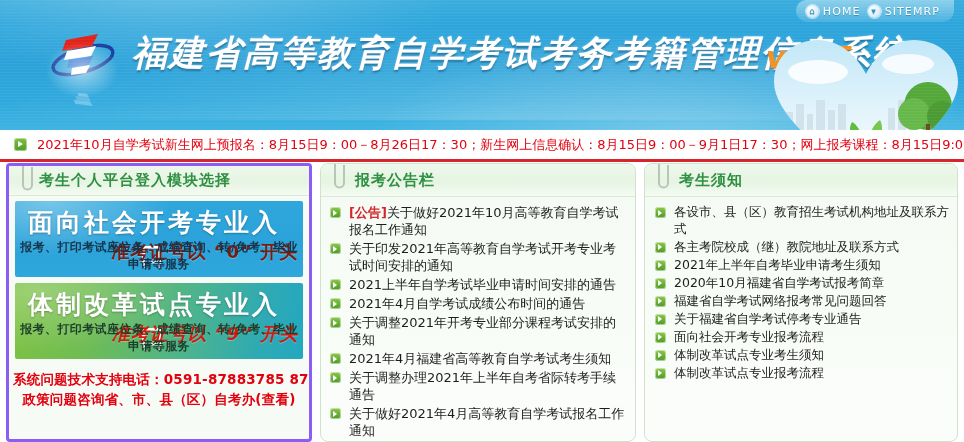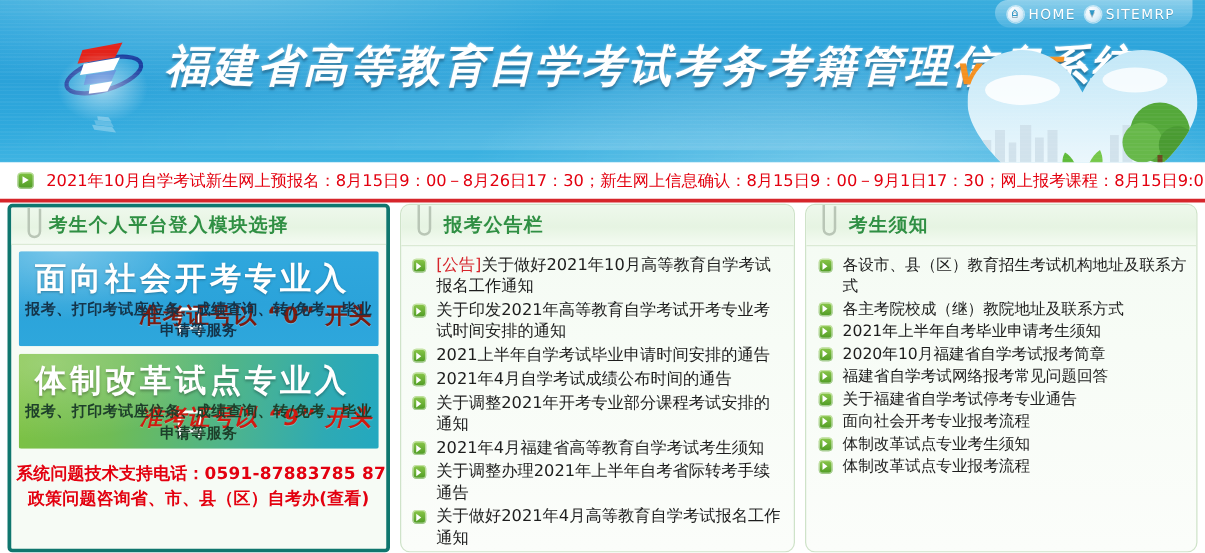--- a/index.html
+++ b/index.html
@@ -110,21 +110,21 @@
     position:absolute; left:0; top:163px; width:964px; height:279px;
     display:flex; gap:8px; padding:0 6px;
   }
   .panel{
     position:relative;
     background: linear-gradient(180deg, #f4fbf3 0%, #f7fcf6 40%, #fbfdfa 100%);
     border:1px solid #cfe3c9;
     border-radius:8px;
     overflow:hidden;
   }
-  .panel-left   { width:306px; flex:0 0 306px; border:3px solid #0f766e; border-radius:4px; background:#f6fbf5;}
+  .panel-left   { width:306px; flex:0 0 306px; border:3px solid #8b5cf6; border-radius:4px; background:#f6fbf5;}
   .panel-mid    { width:316px; flex:0 0 316px; }
   .panel-right  { flex:1 1 auto; }
 
   .panel-head{
     position:relative; height:33px;
     background: linear-gradient(180deg, #eef8ec 0%, #e6f4e2 55%, #f4fbf2 100%);
     border-bottom:1px solid #dbead5;
     display:flex; align-items:center;
   }
   .clip{
@@ -189,21 +189,21 @@
   }
   .litem .bul{
     position:absolute; left:0; top:3px; width:11px; height:11px;
     background: linear-gradient(180deg,#8cc84b 0%, #4d9a23 100%);
     border-radius:3px; box-shadow: inset 0 0 0 1px rgba(255,255,255,0.5);
   }
   .litem .bul::after{
     content:""; position:absolute; left:3px; top:2.6px;
     border-left:4.5px solid #ffffff; border-top:3px solid transparent; border-bottom:3px solid transparent;
   }
-  .tag{ color:#d6252b; font-weight:normal; }
+  .tag{ color:#d6252b; font-weight:bold; }
   .panel-right .litem{ font-size:12.5px; line-height:16.5px; margin-bottom:1.5px; }
   .panel-right .linklist{ padding:7px 7px 0 10px; }
 </style>
 </head>
 <body>
 
 <div id="app">
 
   <div class="banner">
     <div class="banner-swoosh"></div>

